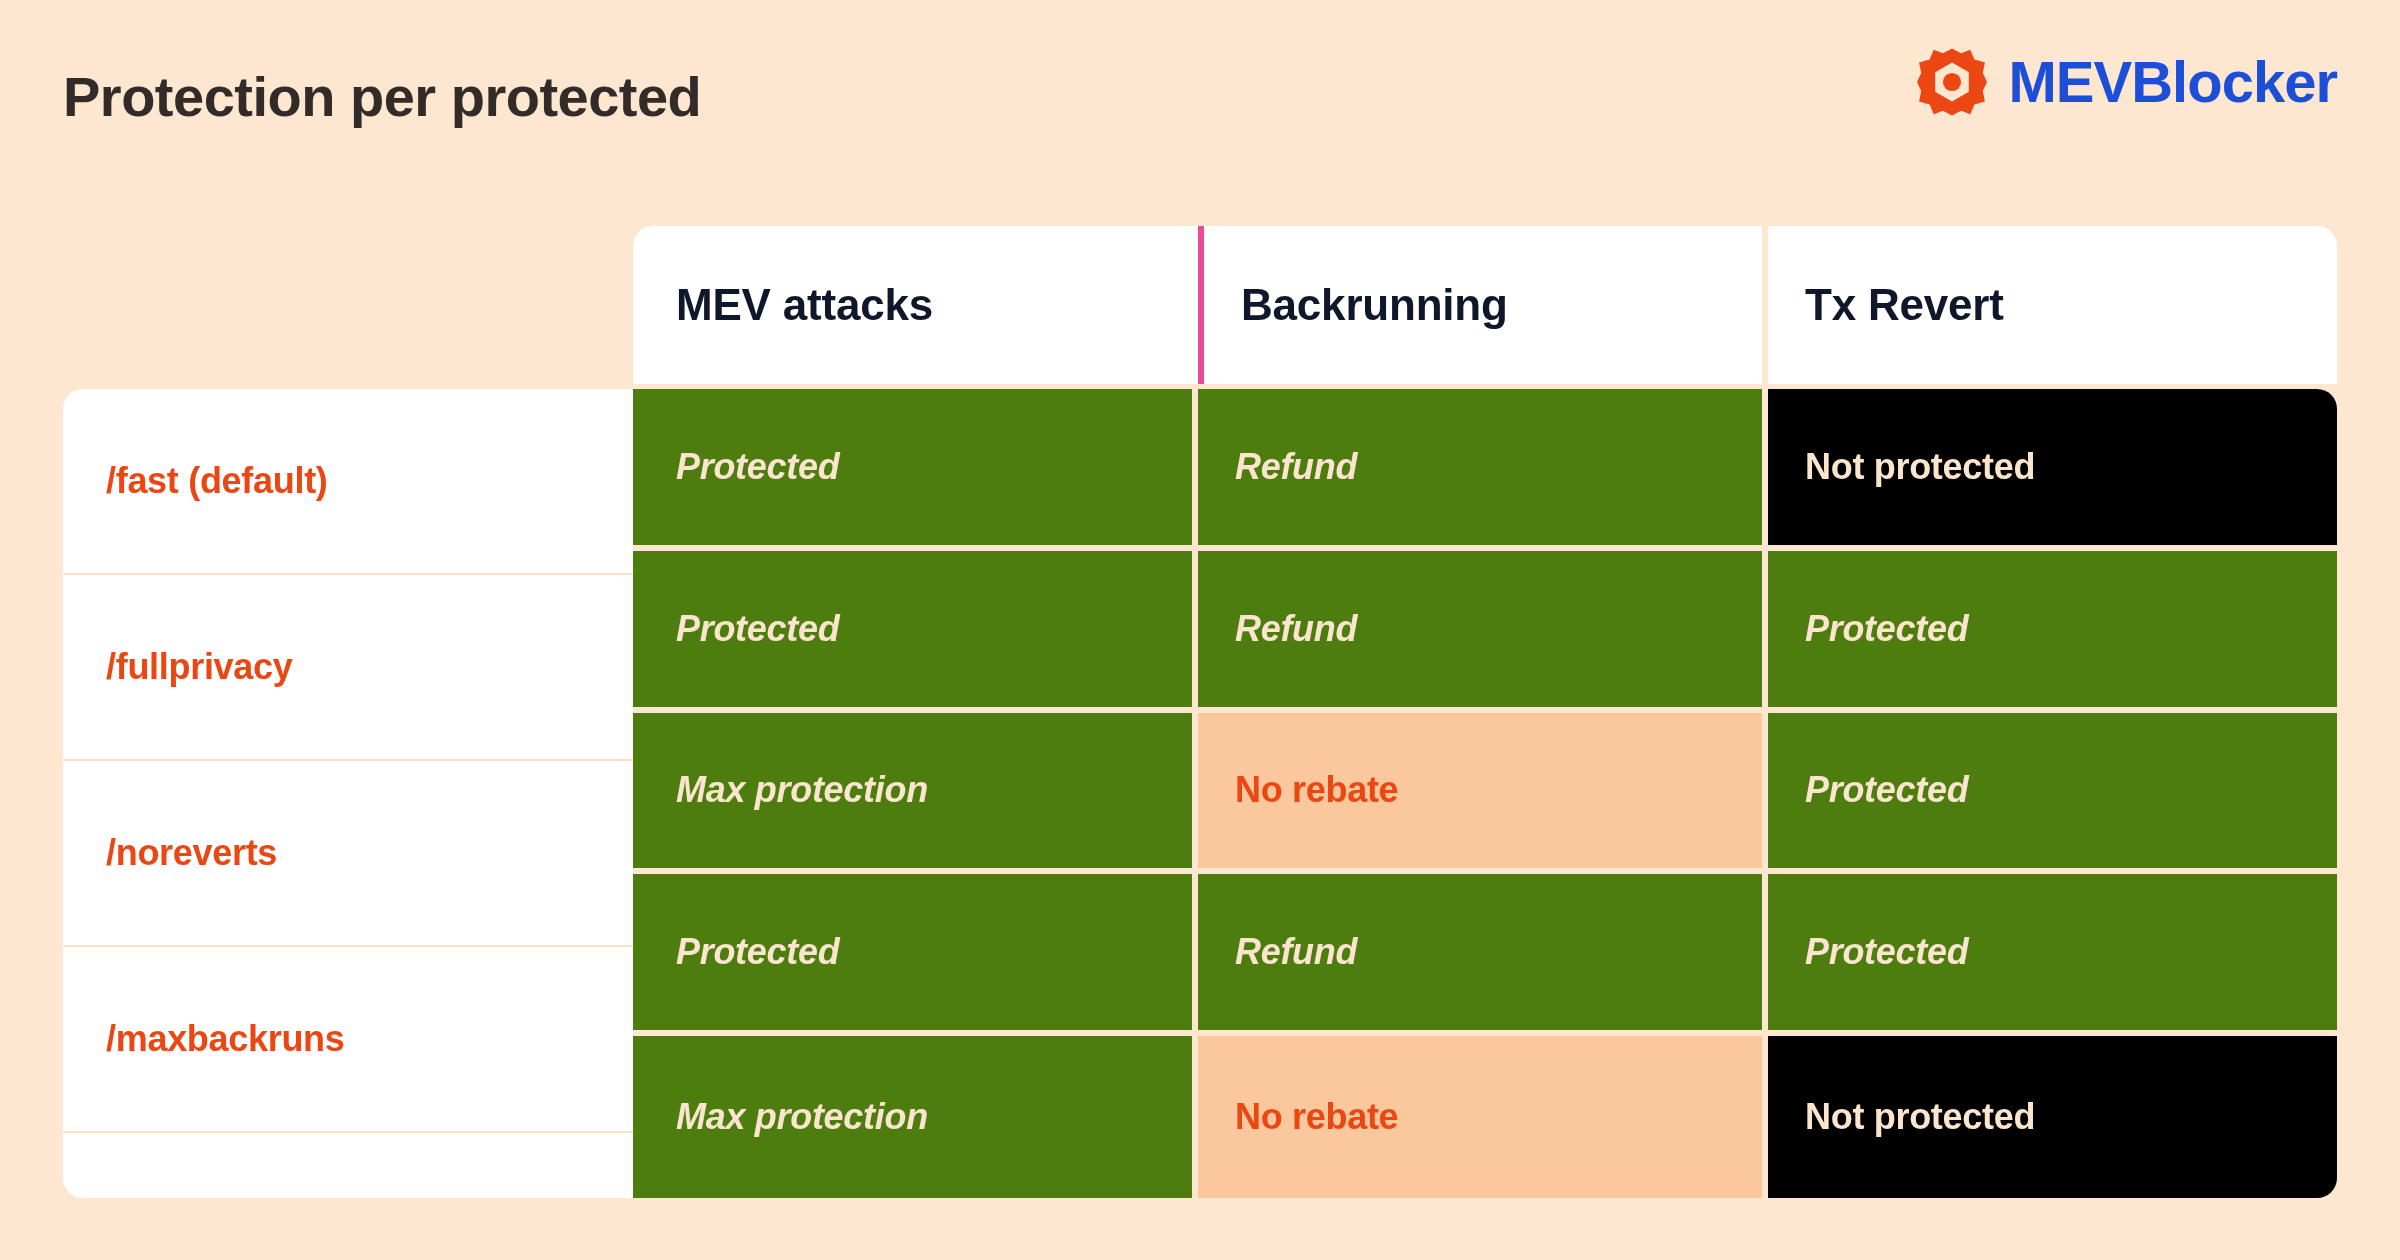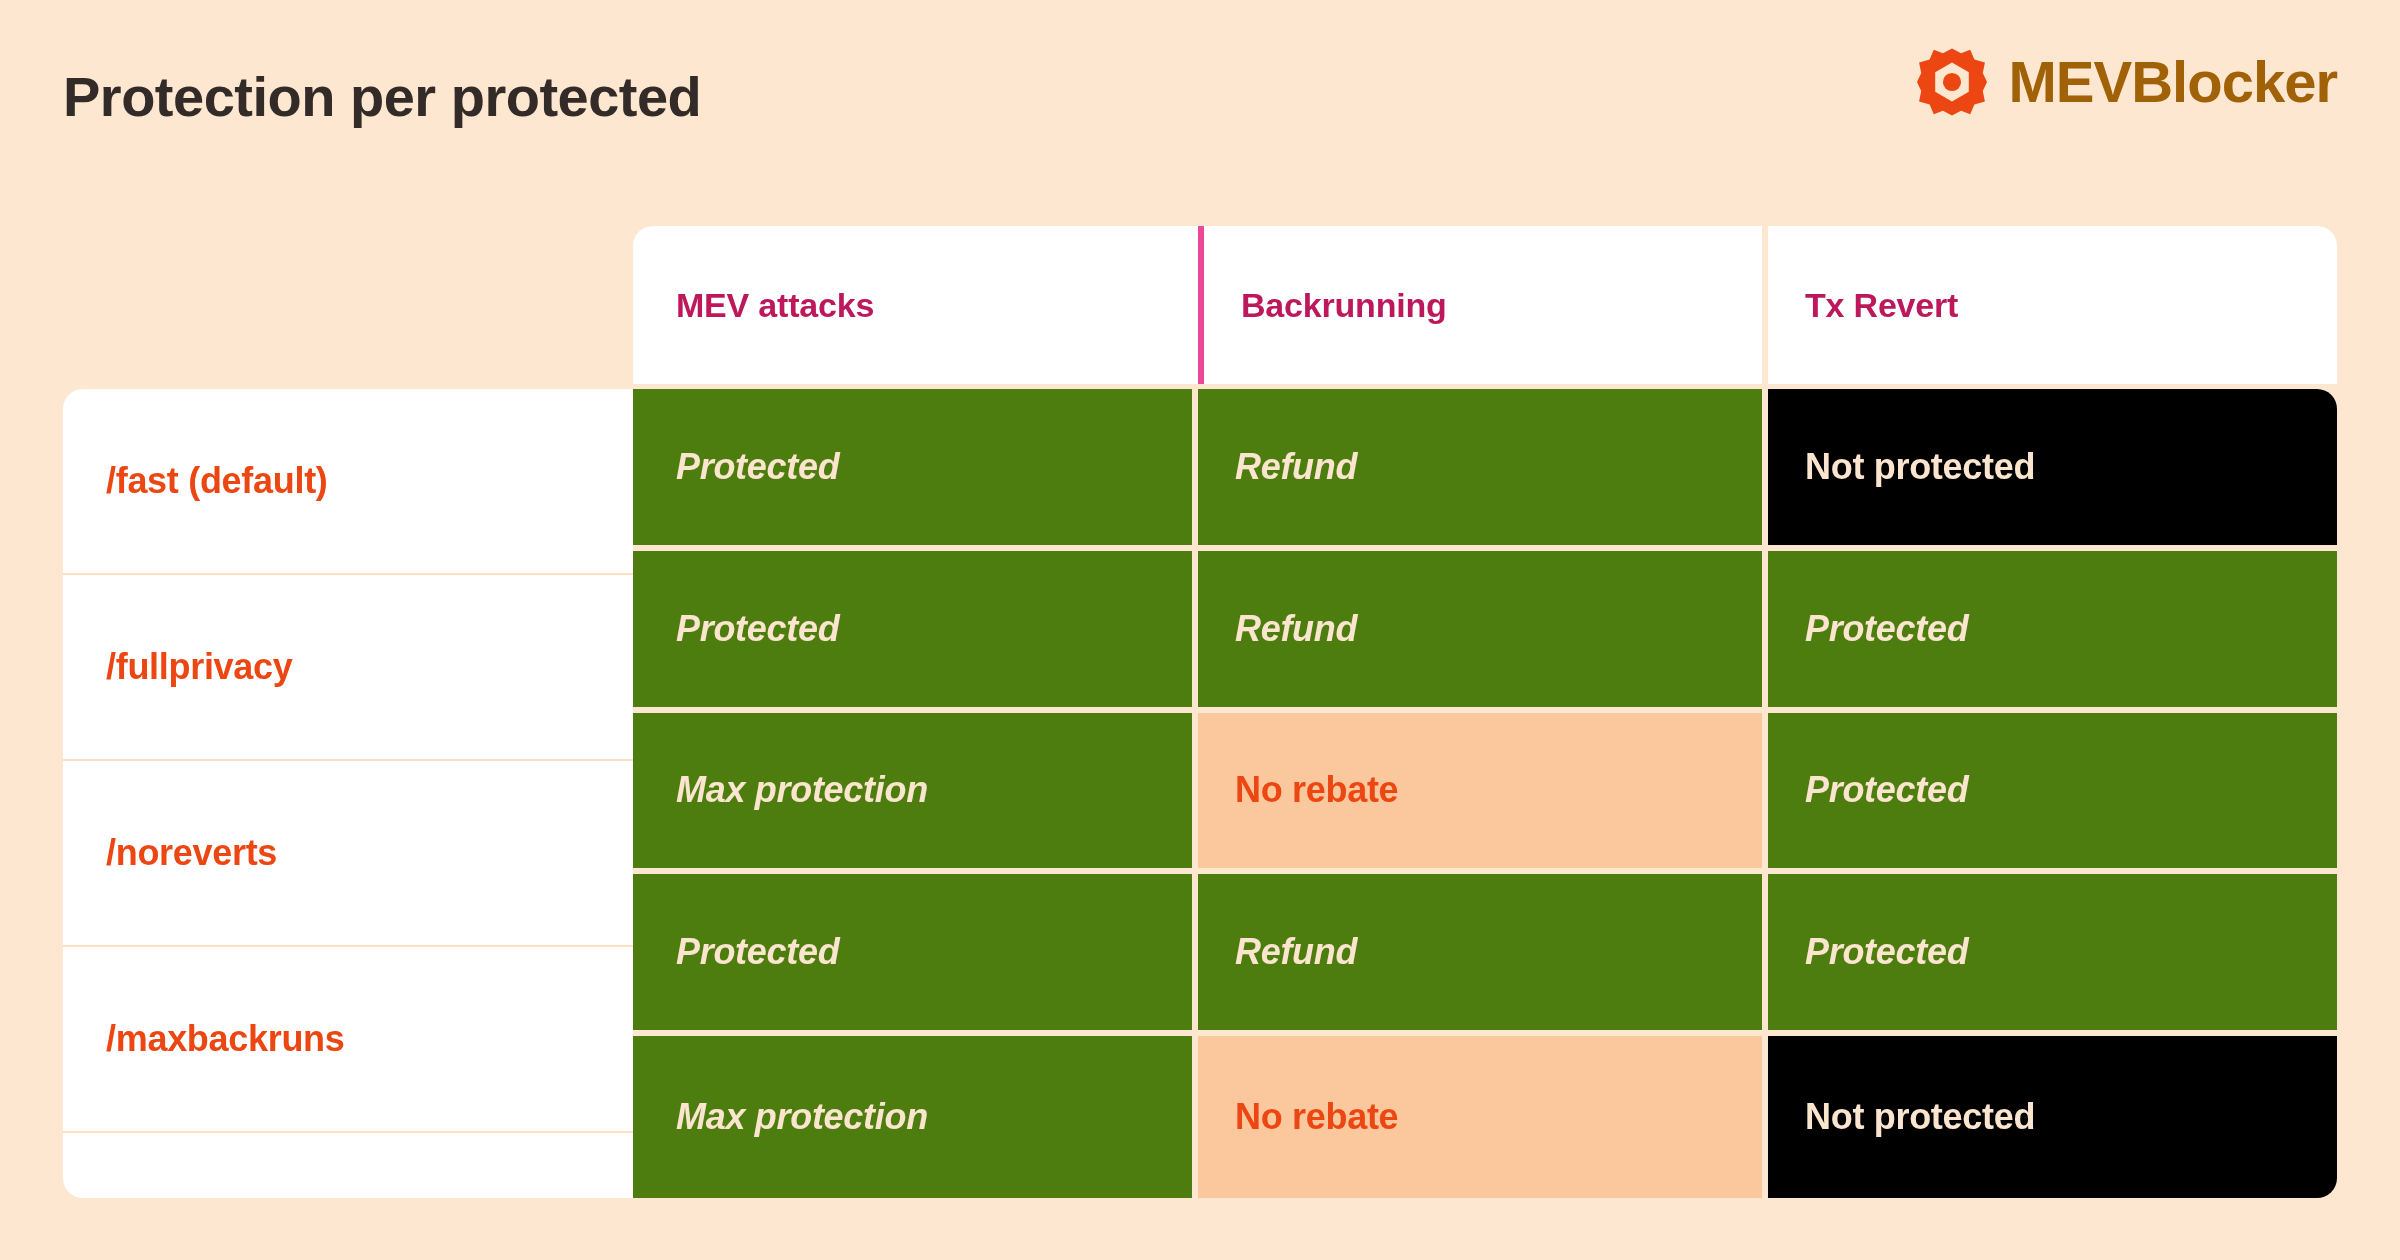--- a/index.html
+++ b/index.html
@@ -49,21 +49,21 @@
     width:70px;
     height:70px;
     display:block;
     flex:0 0 auto;
   }
 
   .brand-name{
     font-size:58px;
     font-weight:bold;
     letter-spacing:-1px;
-    color:#a16207;
+    color:#1d4ed8;
     white-space:nowrap;
     line-height:1;
   }
 
   
   .matrix{
     position:absolute;
     left:63px;
     top:226px;
     width:2274px;   
@@ -85,23 +85,23 @@
     background:#FFFFFF;
     border-radius:20px 20px 0 0;
     overflow:hidden;
     display:flex;
   }
   .header-cell{
     flex:0 0 auto;
     display:flex;
     align-items:center;
     padding-left:43px;
-    font-size:34px;
-    font-weight:bold;
-    color:#be185d;
+    font-size:44px;
+    font-weight:bold;
+    color:#0f172a;
     letter-spacing:-0.2px;
     height:100%;
     white-space:nowrap;
   }
   .header-cell.c0{ width:565px; }
   .header-cell.c1{ width:564px; border-left:6px solid #ec4899; padding-left:37px;}
   .header-cell.c2{ width:569px; border-left:6px solid #FDE7D0; padding-left:37px;}
 
   
   .label-card{

